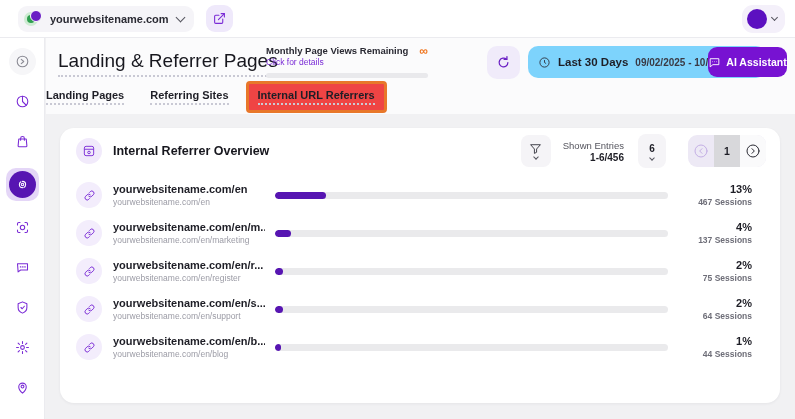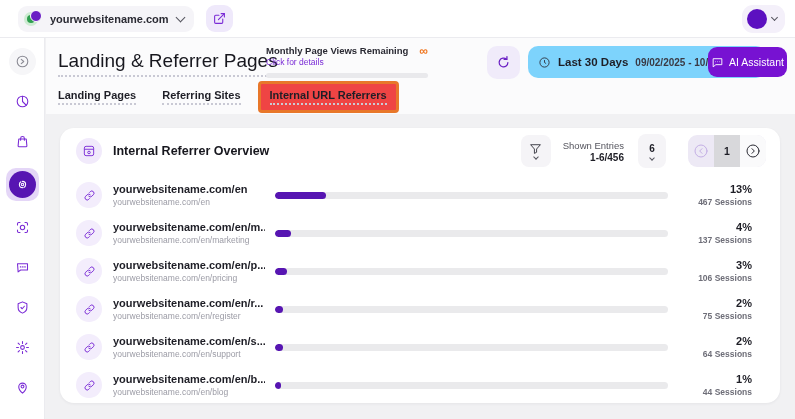--- a/index.html
+++ b/index.html
@@ -71,26 +71,26 @@
   .date-pill { position:absolute; left:482px; top:8px; height:32px;
     background:#7dd3fc; border-radius:10px; display:flex; align-items:center;
     gap:7px; padding:0 10px; cursor:pointer; }
   .date-pill svg { width:13px; height:13px; stroke:#2A2A33; fill:none; stroke-width:1.6; }
   .date-preset { font-size:11.5px; font-weight:800; color:#1E1E26; }
   .date-range { font-size:10px; font-weight:600; color:#3A3A44; }
   .ai-btn { position:absolute; left:662px; top:9px; height:30px; width:79px;
     background:#7712D2; border-radius:9px; display:flex; align-items:center;
     justify-content:center; gap:5px; cursor:pointer; }
   .ai-btn svg { width:13px; height:13px; stroke:#fff; fill:none; stroke-width:1.7; }
-  .ai-btn span { font-size:10.5px; font-weight:400; color:#fff; }
+  .ai-btn span { font-size:10.5px; font-weight:700; color:#fff; }
 
   
   .tabs { position:absolute; left:46px; top:80px; width:749px; height:34px;
     background:#FBFBFC; display:flex; align-items:center; gap:26px;
-    padding-left:12px; z-index:3; }
+    padding-left:0; z-index:3; }
   .tab { font-size:11px; font-weight:800; color:#1E1E26;
     border-bottom:2px dotted #C9C9D4; padding-bottom:2px; cursor:pointer; }
   .tab-hilite { border:3px solid #E8772A; border-radius:4px; padding:5px 9px;
     background:#ef4444; margin-left:-9px; }
   .tab-hilite .tab { border-bottom:2px dotted #C9C9D4; }
 
   
   .card { position:absolute; left:60px; top:128px; width:720px; height:275px;
     background:#fff; border-radius:14px;
     box-shadow:0 1px 3px rgba(30,30,50,.06); }
@@ -365,77 +365,58 @@
           </div>
       </div>
       <div class="row">
         <div class="row-ic">
             <svg viewBox="0 0 24 24">
               <path d="M10.6 13.4a4 4 0 0 0 5.7 0l2.8-2.8a4 4 0 1 0-5.7-5.7L12 6.3"></path>
               <path d="M13.4 10.6a4 4 0 0 0-5.7 0l-2.8 2.8a4 4 0 1 0 5.7 5.7L12 17.7"></path>
             </svg>
           </div>
         <div class="row-text">
-            <div class="row-title">yourwebsitename.com/en/p...</div>
-            <div class="row-sub">yourwebsitename.com/en/pricing</div>
+            <div class="row-title">yourwebsitename.com/en/r...</div>
+            <div class="row-sub">yourwebsitename.com/en/register</div>
           </div>
         <div class="row-bar">
-            <div class="row-fill" style="width: 3%;"></div>
+            <div class="row-fill" style="width: 2%;"></div>
           </div>
         <div class="row-vals">
-            <div class="row-pct">3%</div>
-            <div class="row-sess">106 Sessions</div>
+            <div class="row-pct">2%</div>
+            <div class="row-sess">75 Sessions</div>
           </div>
       </div>
       <div class="row">
         <div class="row-ic">
             <svg viewBox="0 0 24 24">
               <path d="M10.6 13.4a4 4 0 0 0 5.7 0l2.8-2.8a4 4 0 1 0-5.7-5.7L12 6.3"></path>
               <path d="M13.4 10.6a4 4 0 0 0-5.7 0l-2.8 2.8a4 4 0 1 0 5.7 5.7L12 17.7"></path>
             </svg>
           </div>
         <div class="row-text">
-            <div class="row-title">yourwebsitename.com/en/r...</div>
-            <div class="row-sub">yourwebsitename.com/en/register</div>
+            <div class="row-title">yourwebsitename.com/en/s...</div>
+            <div class="row-sub">yourwebsitename.com/en/support</div>
           </div>
         <div class="row-bar">
             <div class="row-fill" style="width: 2%;"></div>
           </div>
         <div class="row-vals">
             <div class="row-pct">2%</div>
-            <div class="row-sess">75 Sessions</div>
+            <div class="row-sess">64 Sessions</div>
           </div>
       </div>
       <div class="row">
         <div class="row-ic">
             <svg viewBox="0 0 24 24">
               <path d="M10.6 13.4a4 4 0 0 0 5.7 0l2.8-2.8a4 4 0 1 0-5.7-5.7L12 6.3"></path>
               <path d="M13.4 10.6a4 4 0 0 0-5.7 0l-2.8 2.8a4 4 0 1 0 5.7 5.7L12 17.7"></path>
             </svg>
           </div>
         <div class="row-text">
-            <div class="row-title">yourwebsitename.com/en/s...</div>
-            <div class="row-sub">yourwebsitename.com/en/support</div>
-          </div>
-        <div class="row-bar">
-            <div class="row-fill" style="width: 2%;"></div>
-          </div>
-        <div class="row-vals">
-            <div class="row-pct">2%</div>
-            <div class="row-sess">64 Sessions</div>
-          </div>
-      </div>
-      <div class="row">
-        <div class="row-ic">
-            <svg viewBox="0 0 24 24">
-              <path d="M10.6 13.4a4 4 0 0 0 5.7 0l2.8-2.8a4 4 0 1 0-5.7-5.7L12 6.3"></path>
-              <path d="M13.4 10.6a4 4 0 0 0-5.7 0l-2.8 2.8a4 4 0 1 0 5.7 5.7L12 17.7"></path>
-            </svg>
-          </div>
-        <div class="row-text">
             <div class="row-title">yourwebsitename.com/en/b...</div>
             <div class="row-sub">yourwebsitename.com/en/blog</div>
           </div>
         <div class="row-bar">
             <div class="row-fill" style="width: 1%;"></div>
           </div>
         <div class="row-vals">
             <div class="row-pct">1%</div>
             <div class="row-sess">44 Sessions</div>
           </div>

